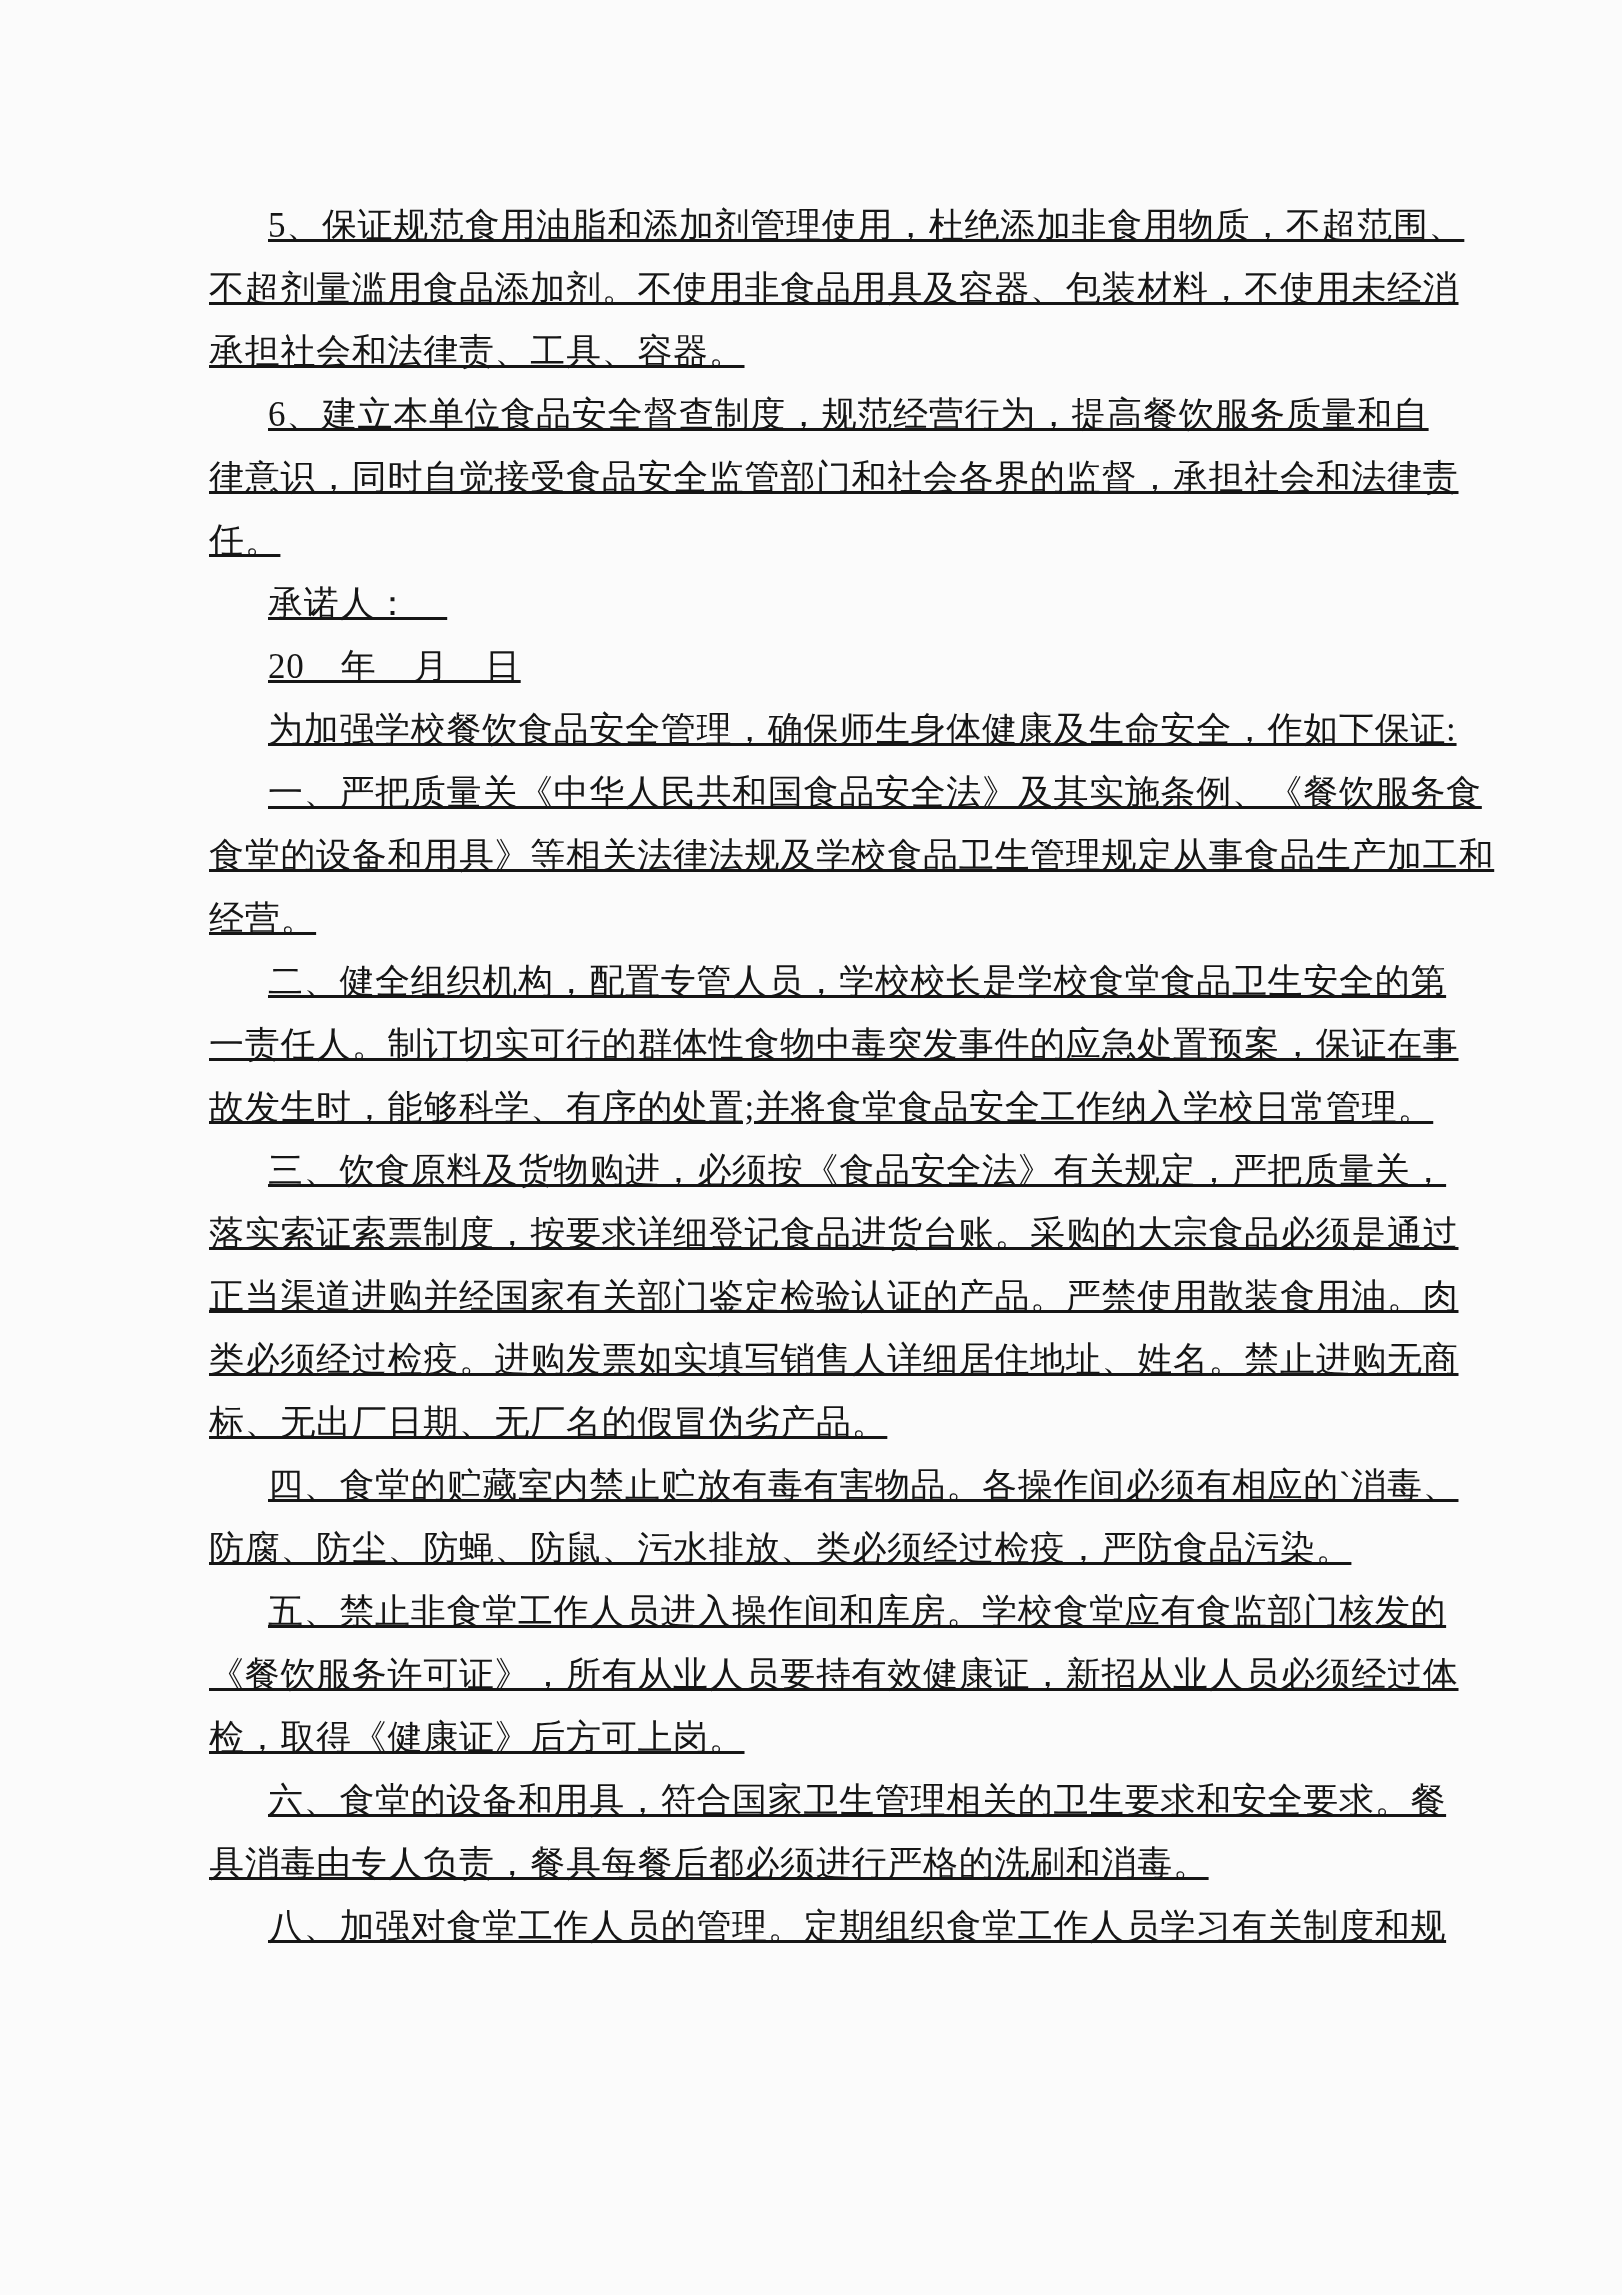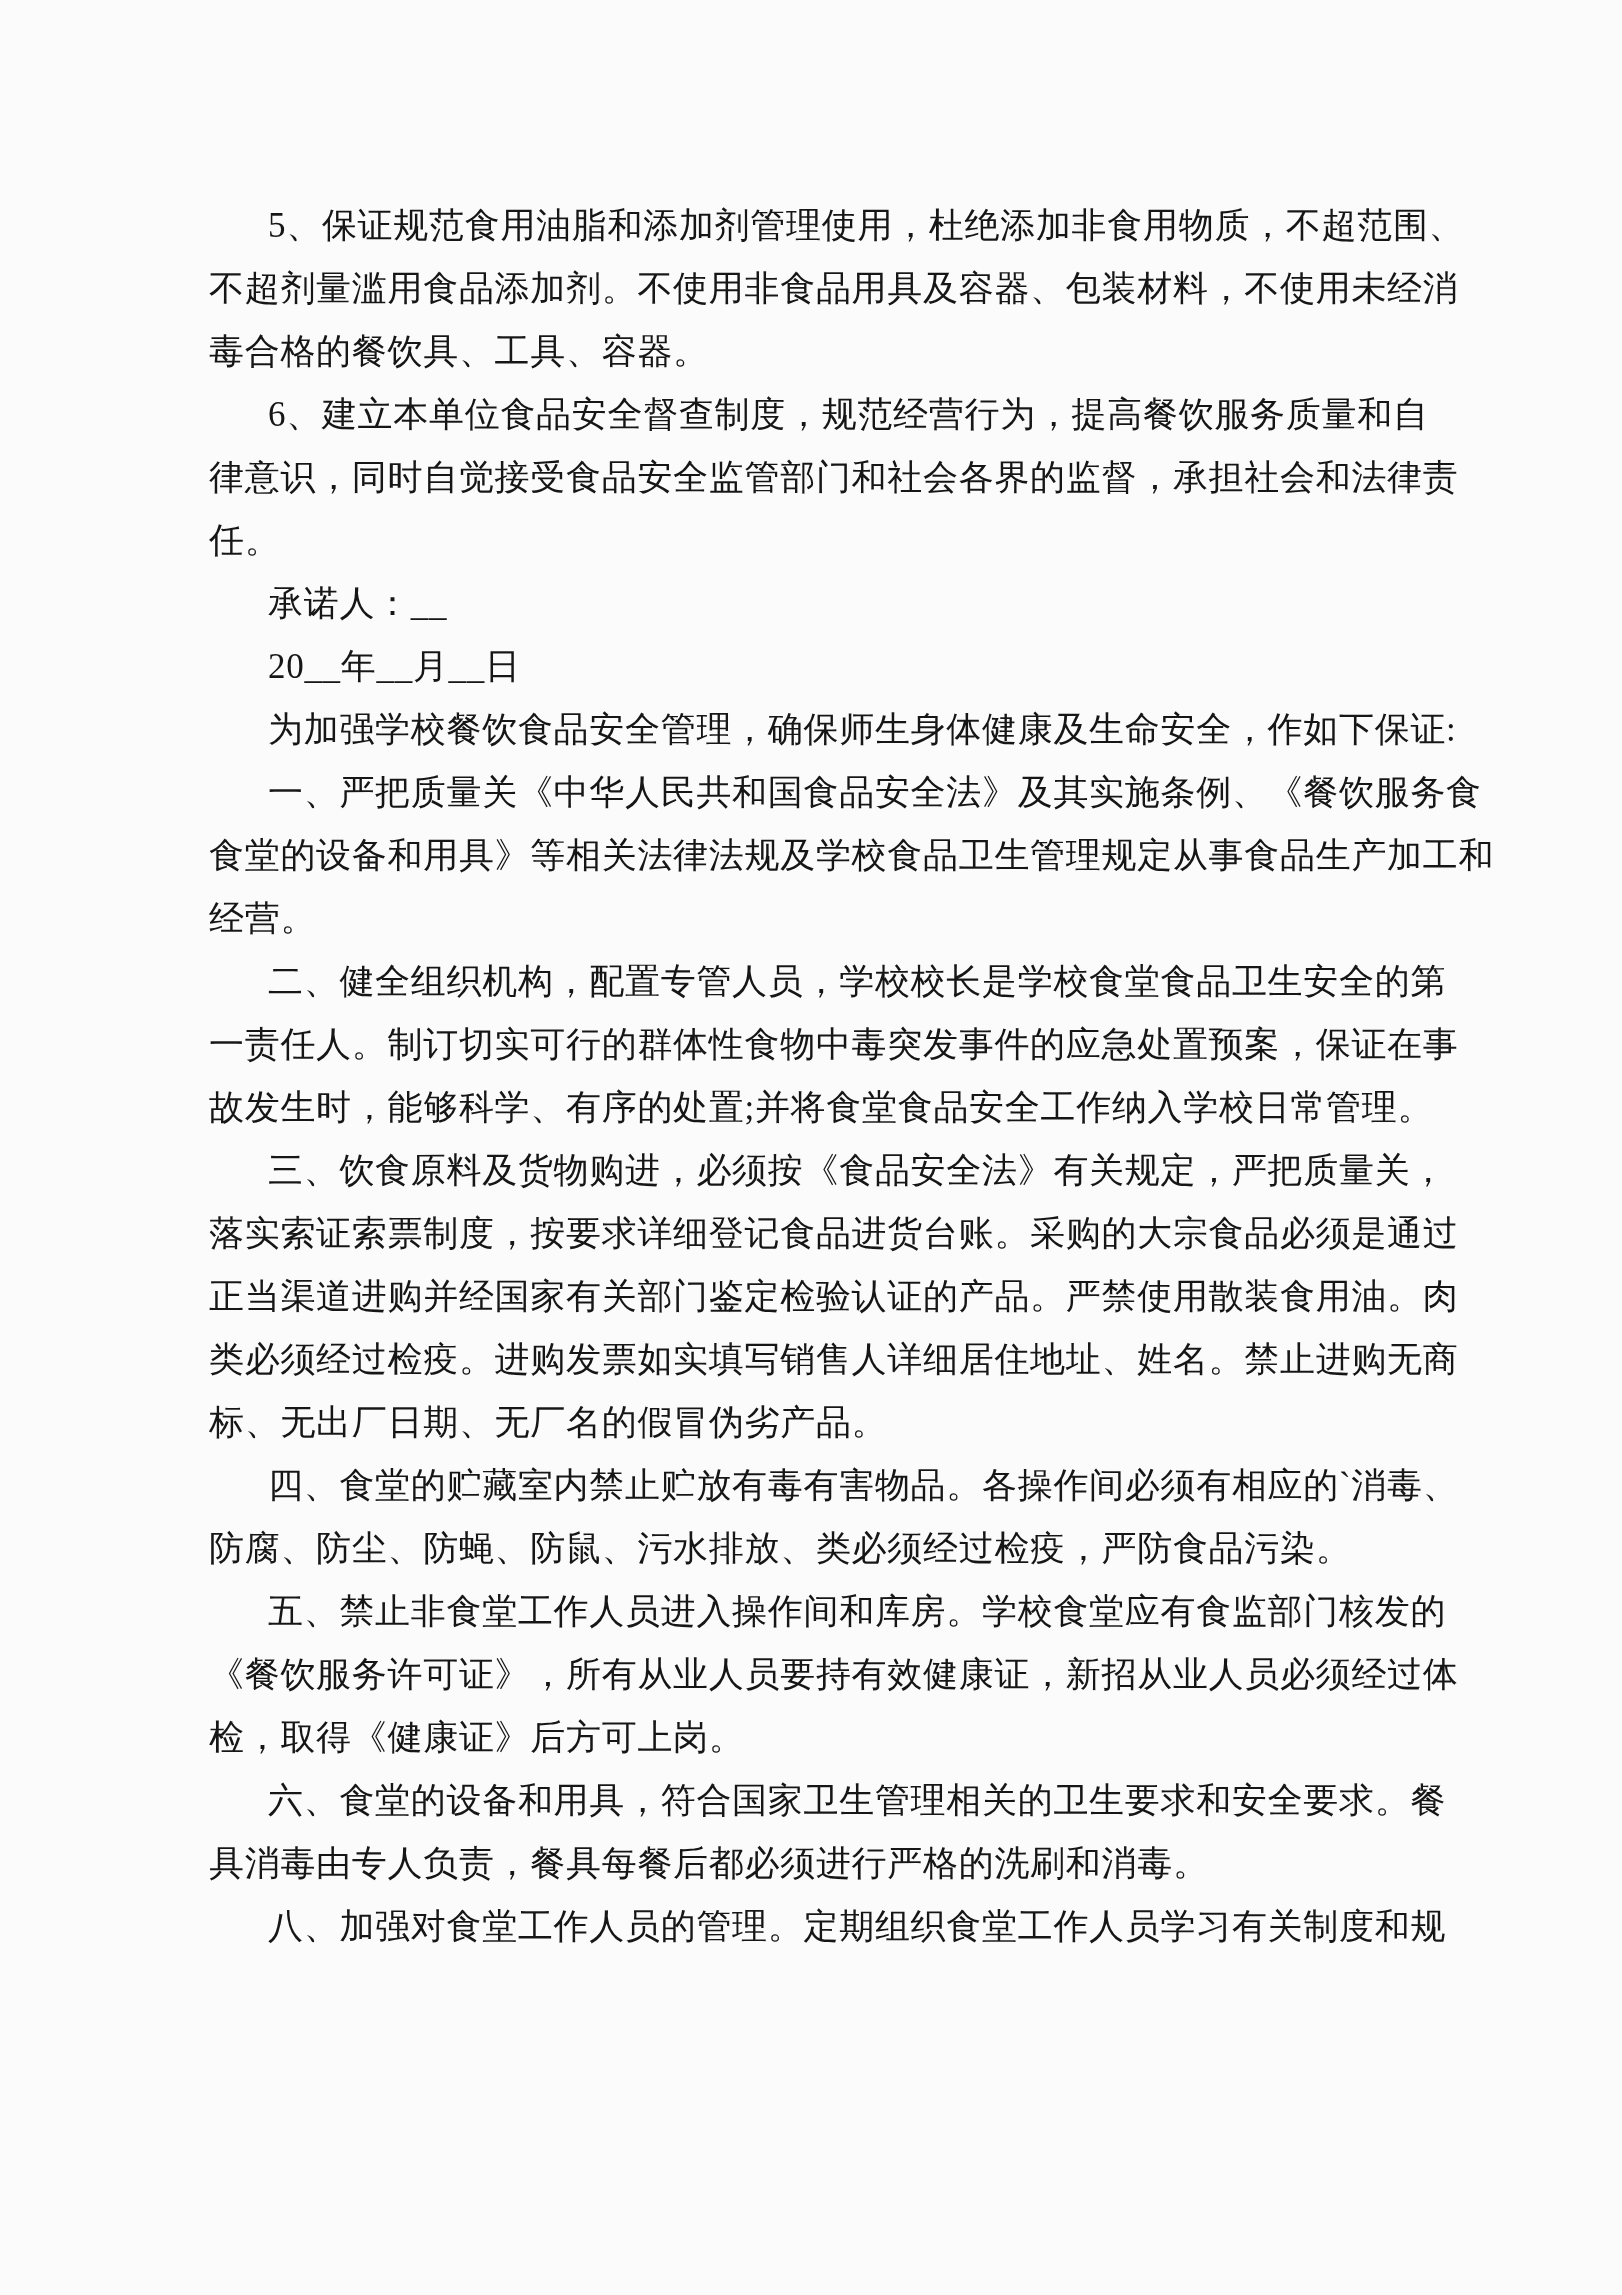--- a/index.html
+++ b/index.html
@@ -34,24 +34,24 @@
     text-align: left;
   }
   .line.indent {
     text-indent: 59px;
   }
 </style>
 </head>
 <body style="background: rgb(251, 251, 251);">
 
 <div class="page">
-  <div class="text-block" id="text-block" style="color: rgb(22, 22, 22);">
+  <div class="text-block" id="text-block" style="color: rgb(22, 22, 22); text-decoration: underline;">
       <div class="line indent">5、保证规范食用油脂和添加剂管理使用，杜绝添加非食用物质，不超范围、</div>
       <div class="line">不超剂量滥用食品添加剂。不使用非食品用具及容器、包装材料，不使用未经消</div>
-      <div class="line">毒合格的餐饮具、工具、容器。</div>
+      <div class="line">承担社会和法律责、工具、容器。</div>
       <div class="line indent">6、建立本单位食品安全督查制度，规范经营行为，提高餐饮服务质量和自</div>
       <div class="line">律意识，同时自觉接受食品安全监管部门和社会各界的监督，承担社会和法律责</div>
       <div class="line">任。</div>
       <div class="line indent">承诺人：__</div>
       <div class="line indent">20__年__月__日</div>
       <div class="line indent">为加强学校餐饮食品安全管理，确保师生身体健康及生命安全，作如下保证:</div>
       <div class="line indent">一、严把质量关《中华人民共和国食品安全法》及其实施条例、《餐饮服务食</div>
       <div class="line">食堂的设备和用具》等相关法律法规及学校食品卫生管理规定从事食品生产加工和</div>
       <div class="line">经营。</div>
       <div class="line indent">二、健全组织机构，配置专管人员，学校校长是学校食堂食品卫生安全的第</div>

